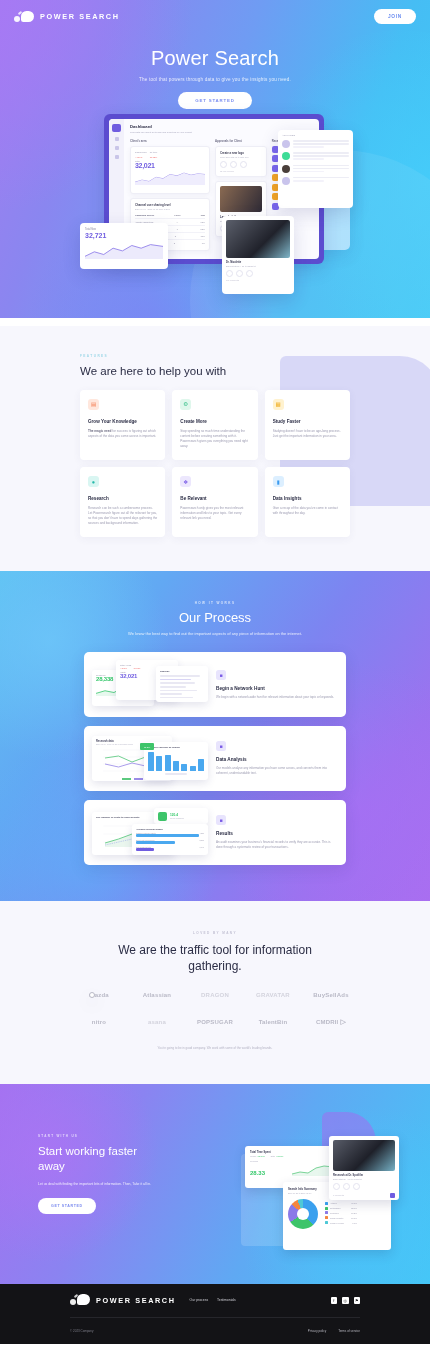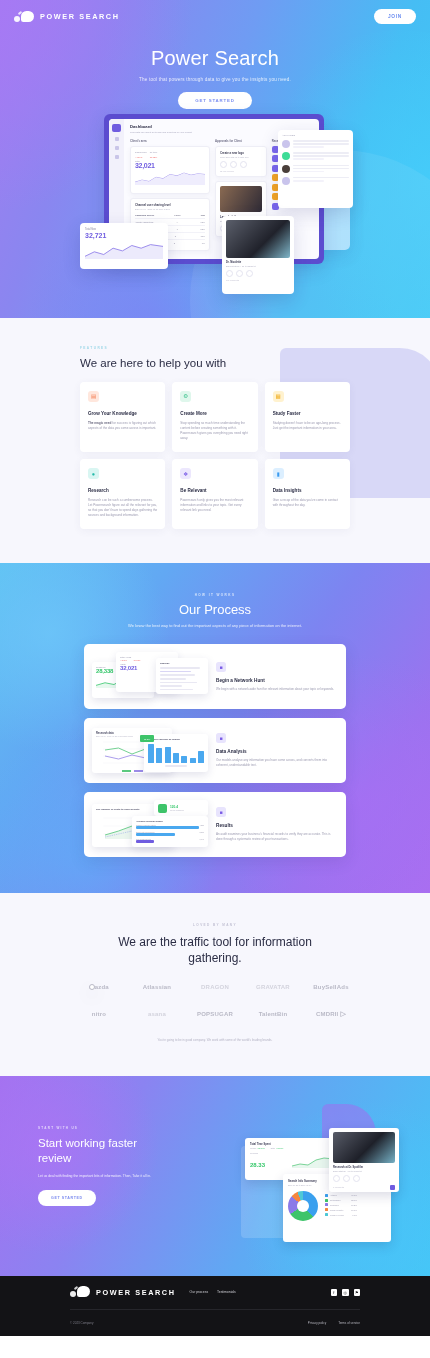--- a/index.html
+++ b/index.html
@@ -85,21 +85,21 @@
   .mr-l i.s{width:55%;background:#f3f2fa;}
   .mock-lowleft{left:80px;top:115px;width:88px;height:46px;background:#fff;border-radius:4px;padding:5px;}
   .mock-lowleft .t{font-size:2.6px;color:#8b8aa0;}
   .mock-lowleft .n{font-size:7px;color:#6f5ce0;font-weight:700;margin-top:1px;}
   .mock-photo{left:222px;top:108px;width:72px;height:78px;background:#fff;border-radius:4px;padding:4px;}
   .mock-photo .ph{width:100%;height:38px;border-radius:2px;background:linear-gradient(135deg,#5b5f6b,#20222b 60%,#7fb6c9);}
   .mock-photo .cap{font-size:2.6px;font-weight:700;color:#3a3a52;margin-top:3px;}
   .mock-photo .cap2{font-size:2.1px;color:#adacc0;margin-top:1px;}
 
   
-  .features{position:relative;background:#f7f7fd;padding:28px 16px 34px;overflow:hidden;}
+  .features{position:relative;background:#f7f7fd;padding:28px 16px 34px;overflow:hidden;margin-top:8px;}
   .feat-blob{position:absolute;right:-10px;top:30px;width:160px;height:150px;background:#c7c8f5;
     border-radius:6px 40px 6px 6px;opacity:.65;}
   .wrap{position:relative;z-index:3;width:270px;margin:0 auto;}
   .eyebrow{font-size:3.2px;letter-spacing:1.4px;font-weight:700;color:#9fd8e8;text-transform:uppercase;}
   .sec-title{font-size:11.5px;line-height:1.28;color:#2b2d45;font-weight:400;margin-top:6px;}
   .cards{display:grid;grid-template-columns:repeat(3,1fr);gap:7px;margin-top:11px;}
   .card{background:#fff;border-radius:4px;padding:9px 8px 11px;box-shadow:0 2px 9px rgba(60,60,120,.06);}
   .ic{width:11px;height:11px;border-radius:3px;display:flex;align-items:center;justify-content:center;font-size:5.5px;}
   .ic.o{background:#ffe7dd;color:#f47a4e;}
   .ic.g{background:#dff7ec;color:#2fbd85;}
@@ -632,21 +632,21 @@
     </div>
     <div class="lg-note">You're going to be in good company. We work with some of the world's leading brands.</div>
   </section>
 
   <section class="cta">
     <div class="cb1"></div>
     <div class="cb2"></div>
 
     <div class="cta-left">
       <div class="cta-eyebrow">START WITH US</div>
-      <h2 class="cta-title">Start working faster review</h2>
+      <h2 class="cta-title">Start working faster away</h2>
       <p class="cta-sub">Let us deal with finding the important bits of information. Then, Take it all in.</p>
       <button class="cta-btn">GET STARTED</button>
     </div>
 
     <div class="cta-mock">
       <div class="cm-tri"></div>
       <div class="cm-ghost"></div>
 
       <div class="cm-card cm-1">
         <div style="font-size:2.6px;font-weight:700;color:#3c3c55">Total Time Spent</div>

